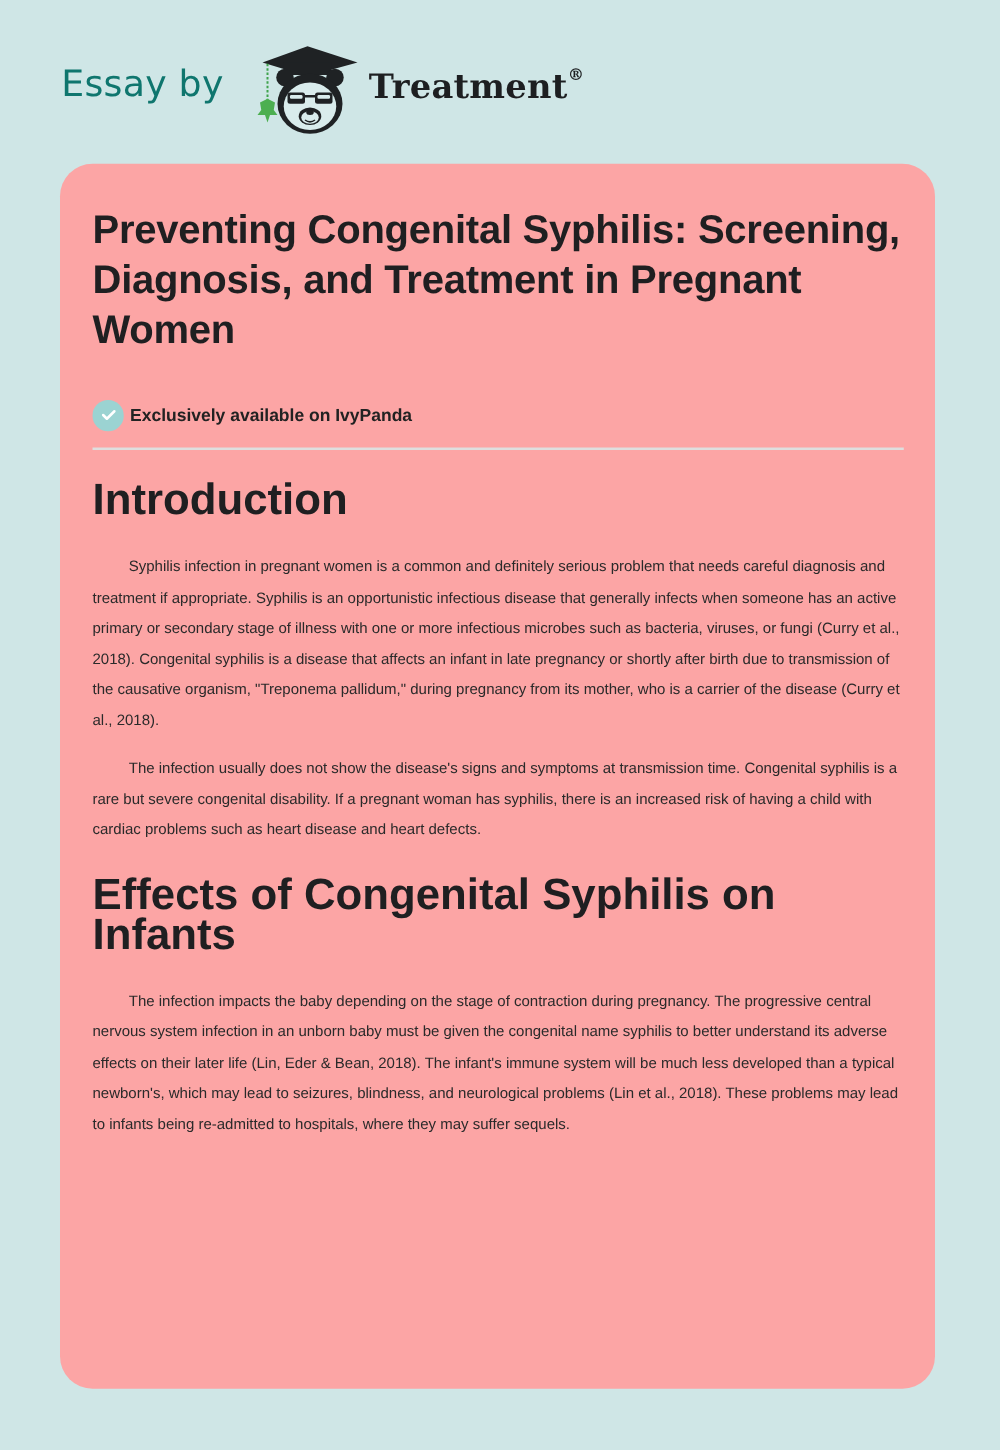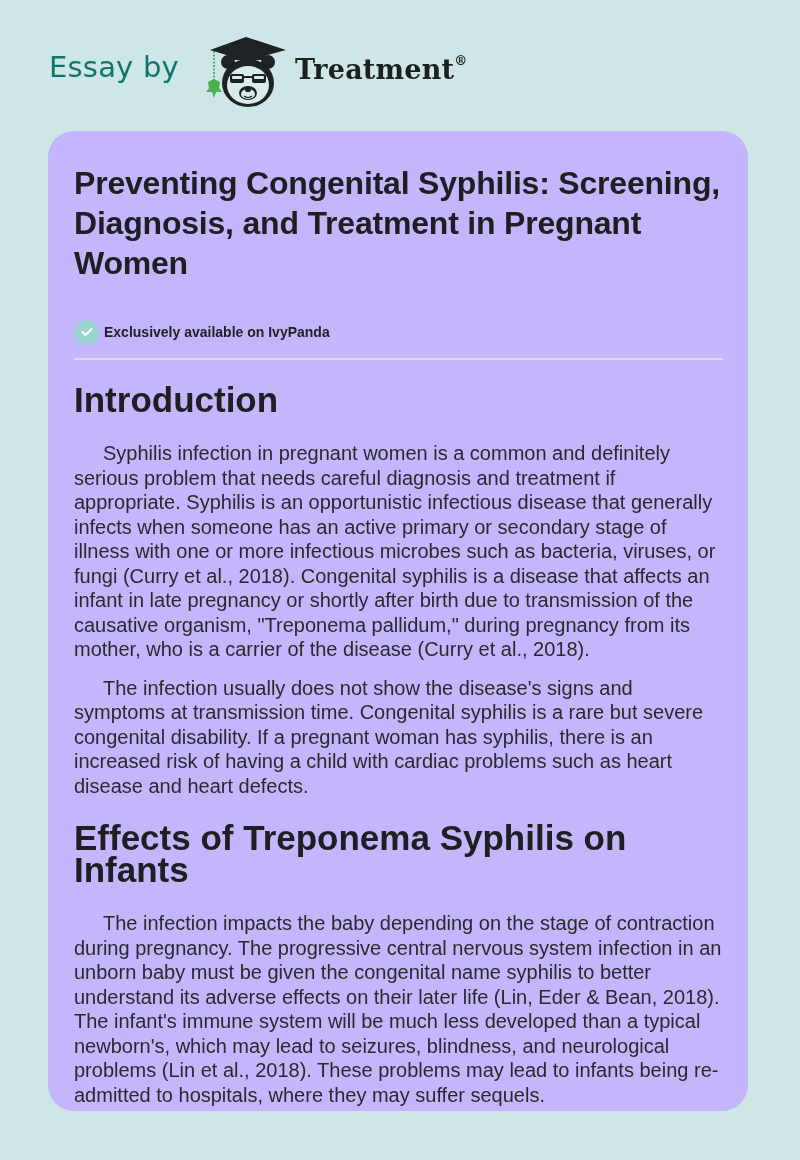--- a/index.html
+++ b/index.html
@@ -53,21 +53,21 @@
     position: relative;
     top: -4px;
     font-weight: bold;
   }
   .card {
     position: absolute;
     left: 48px;
     top: 131px;
     width: 700px;
     height: 980px;
-    background: #c4b5fd;
+    background: #fca5a5;
     border-radius: 26px;
     overflow: hidden;
   }
   .card-inner {
     position: absolute;
     left: 26px;
     top: 32px;
     width: 650px;
   }
   h1 {
@@ -111,21 +111,21 @@
     font-family: "Liberation Sans", sans-serif;
     font-weight: bold;
     font-size: 35px;
     line-height: 32px;
     color: #1f1f21;
   }
   .h2-intro { margin-top: 24px; }
   .h2-effects { margin-top: 24px; }
   p {
     margin: 0;
-    font-size: 20px;
+    font-size: 12px;
     line-height: 24.5px;
     color: #2a2a2a;
     text-indent: 29px;
   }
   .p-first { margin-top: 25px; }
   .p-next { margin-top: 14px; }
 </style>
 </head>
 <body>
 
@@ -171,16 +171,16 @@
       </span>
       <span class="badge-text">Exclusively available on IvyPanda</span>
     </div>
 
     <div class="divider"></div>
 
     <h2 class="h2-intro">Introduction</h2>
     <p class="p-first">Syphilis infection in pregnant women is a common and definitely serious problem that needs careful diagnosis and treatment if appropriate. Syphilis is an opportunistic infectious disease that generally infects when someone has an active primary or secondary stage of illness with one or more infectious microbes such as bacteria, viruses, or fungi (Curry et al., 2018). Congenital syphilis is a disease that affects an infant in late pregnancy or shortly after birth due to transmission of the causative organism, "Treponema pallidum," during pregnancy from its mother, who is a carrier of the disease (Curry et al., 2018).</p>
     <p class="p-next">The infection usually does not show the disease's signs and symptoms at transmission time. Congenital syphilis is a rare but severe congenital disability. If a pregnant woman has syphilis, there is an increased risk of having a child with cardiac problems such as heart disease and heart defects.</p>
 
-    <h2 class="h2-effects">Effects of Treponema Syphilis on Infants</h2>
+    <h2 class="h2-effects">Effects of Congenital Syphilis on Infants</h2>
     <p class="p-first">The infection impacts the baby depending on the stage of contraction during pregnancy. The progressive central nervous system infection in an unborn baby must be given the congenital name syphilis to better understand its adverse effects on their later life (Lin, Eder &amp; Bean, 2018). The infant's immune system will be much less developed than a typical newborn's, which may lead to seizures, blindness, and neurological problems (Lin et al., 2018). These problems may lead to infants being re-admitted to hospitals, where they may suffer sequels.</p>
   </div>
 </div>
 
 </body></html>

